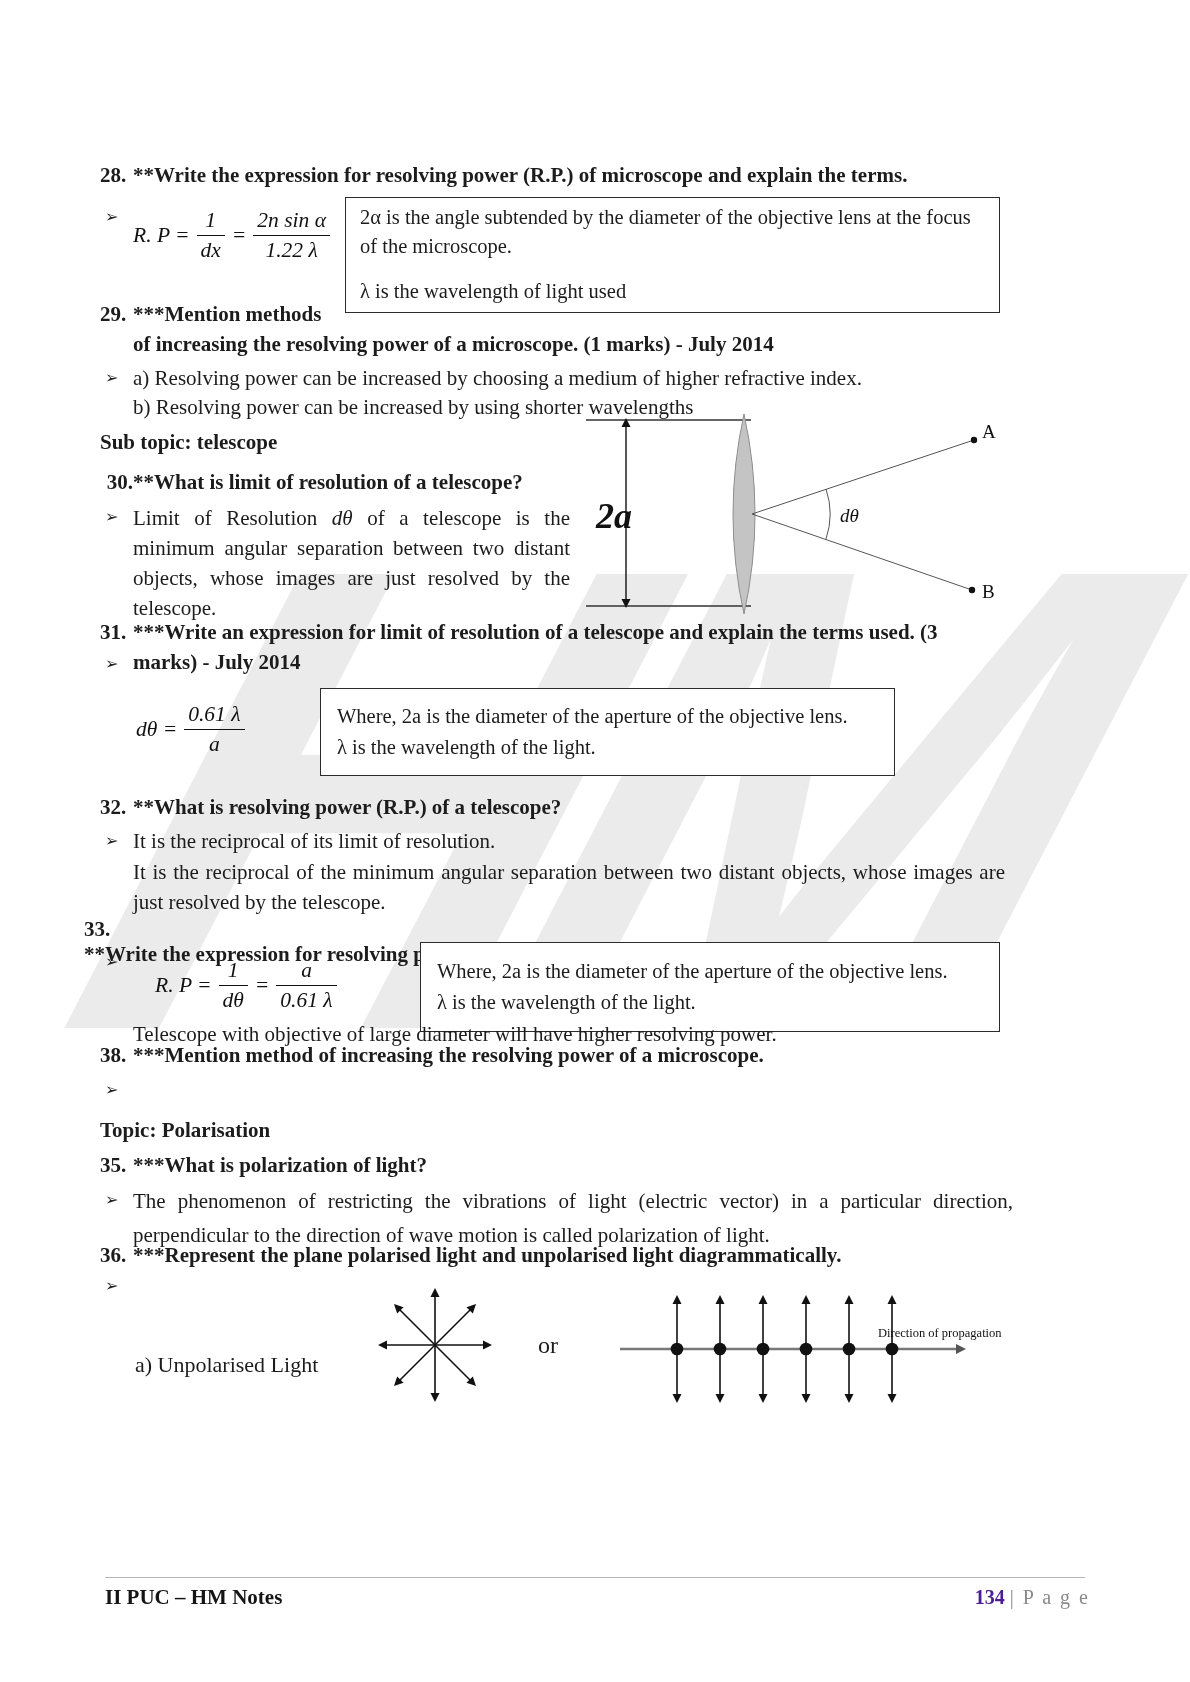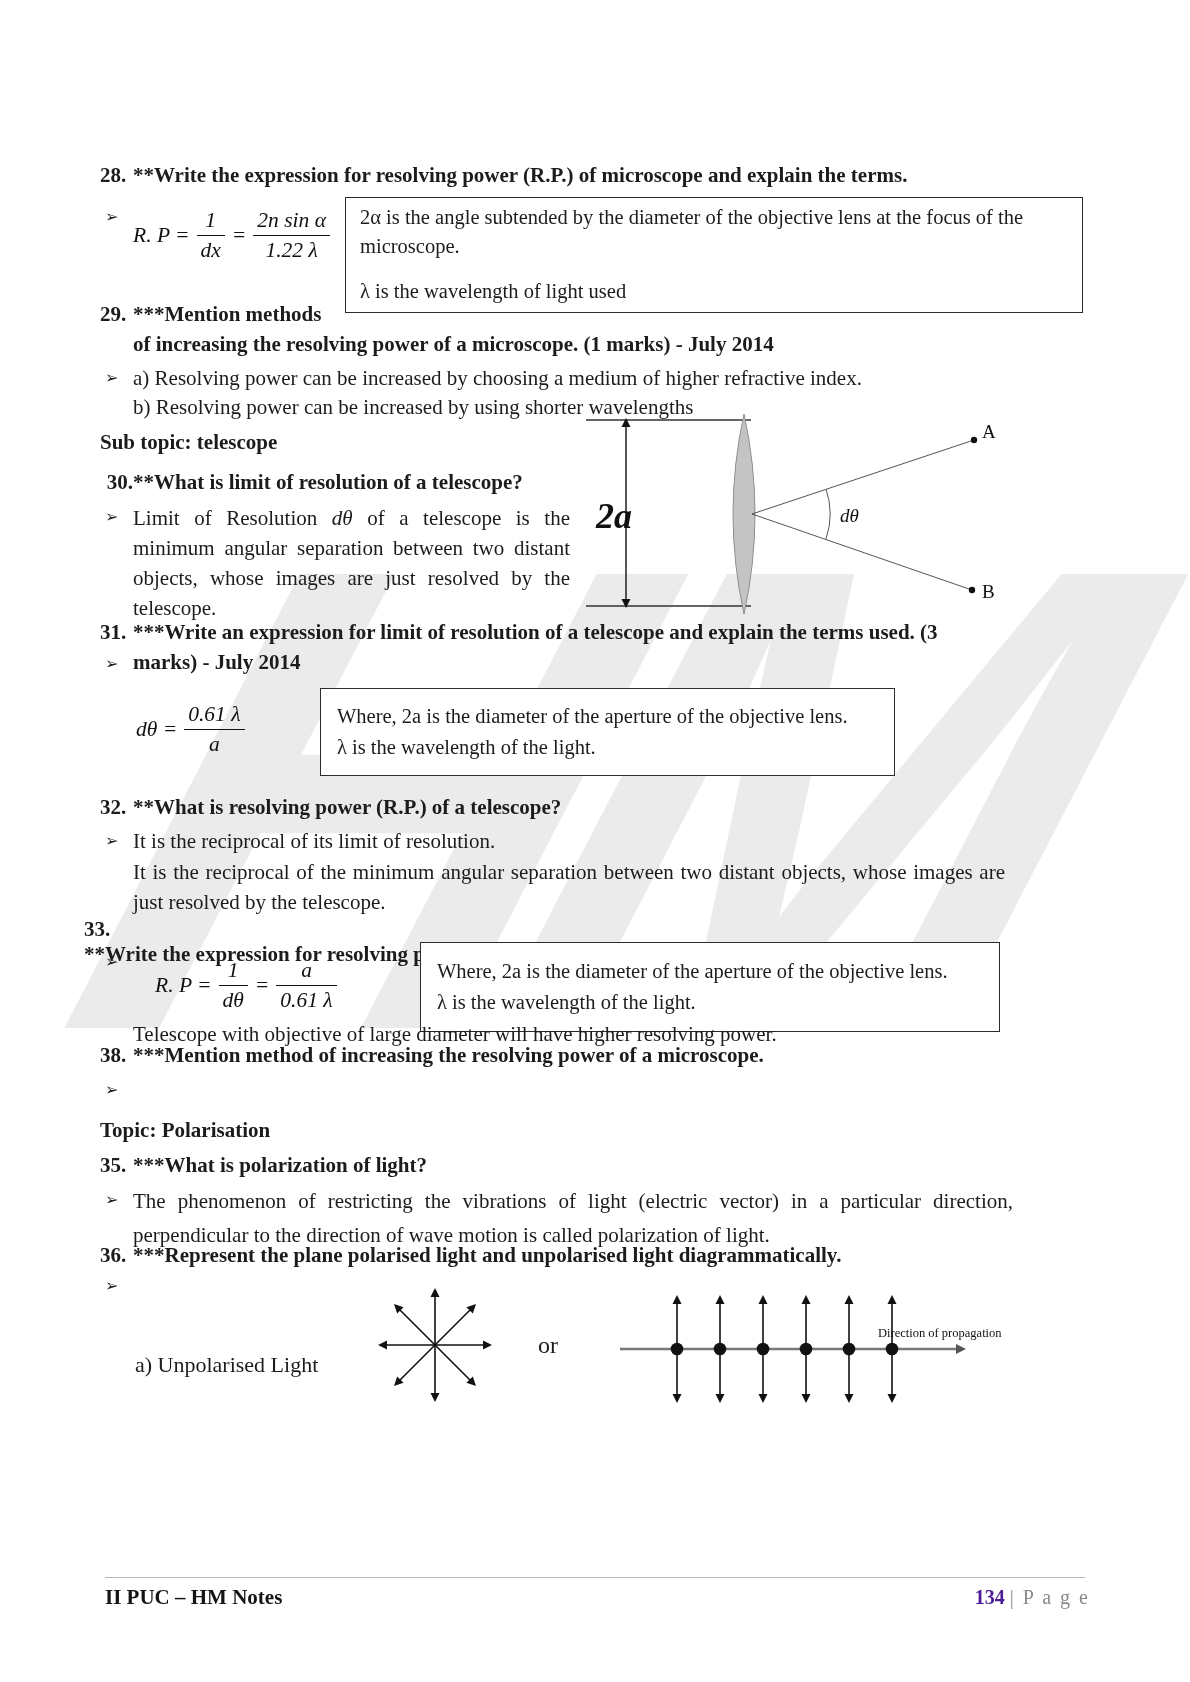--- a/index.html
+++ b/index.html
@@ -49,21 +49,21 @@
     <span class="frac">
       <span class="num">1</span>
       <span class="den">dx</span>
     </span>
     <span>=</span>
     <span class="frac">
       <span class="num">2n sin α</span>
       <span class="den">1.22 λ</span>
     </span>
   </div>
-  <div class="abs fbox" style="left:345px; top:197px; width:738px; padding:5px 14px 6px;">
+  <div class="abs fbox" style="left:345px; top:197px; width:655px; padding:5px 14px 6px;">
     <p class="bl">2α is the angle subtended by the diameter of the objective lens at the focus of the microscope.</p>
     <p class="bl" style="margin-top:16px;">λ is the wavelength of light used</p>
   </div>
 
   <div class="abs qhead" style="left:100px; top:302px;">
     <span class="qnum">29.</span>
     <span class="qtitle">***Mention methods</span>
   </div>
   <div class="abs qtitle" style="left:133px; top:332px; font-weight:bold; font-size:21px;">of increasing the resolving power of a microscope. (1 marks) - July 2014</div>
   <div class="abs bullet" style="left:105px; top:366px;">➢</div>

